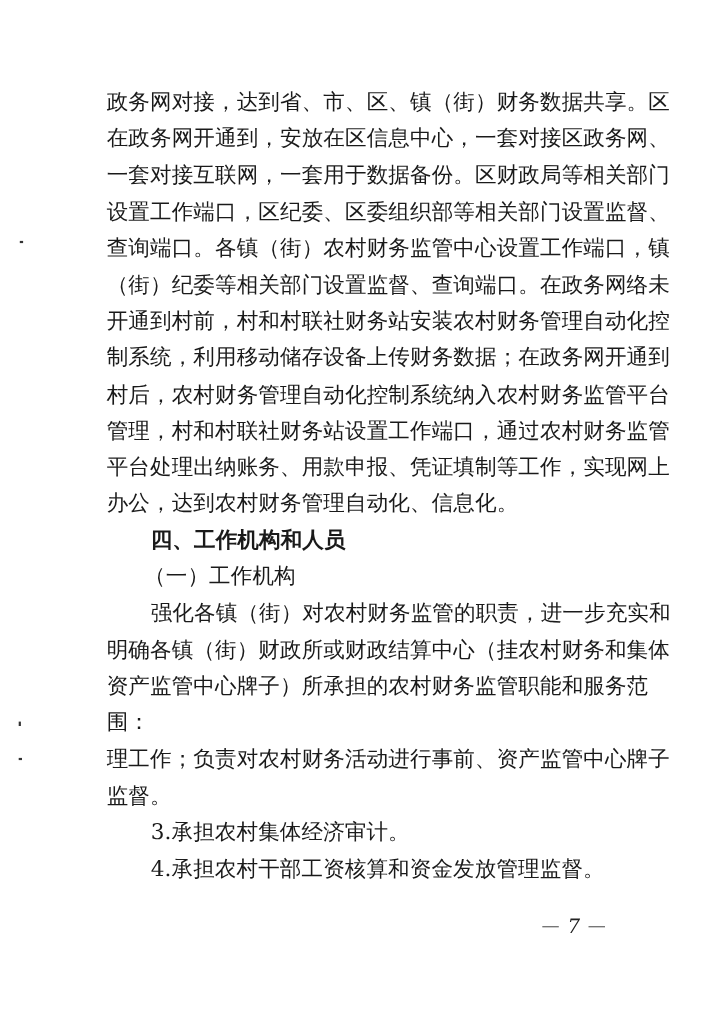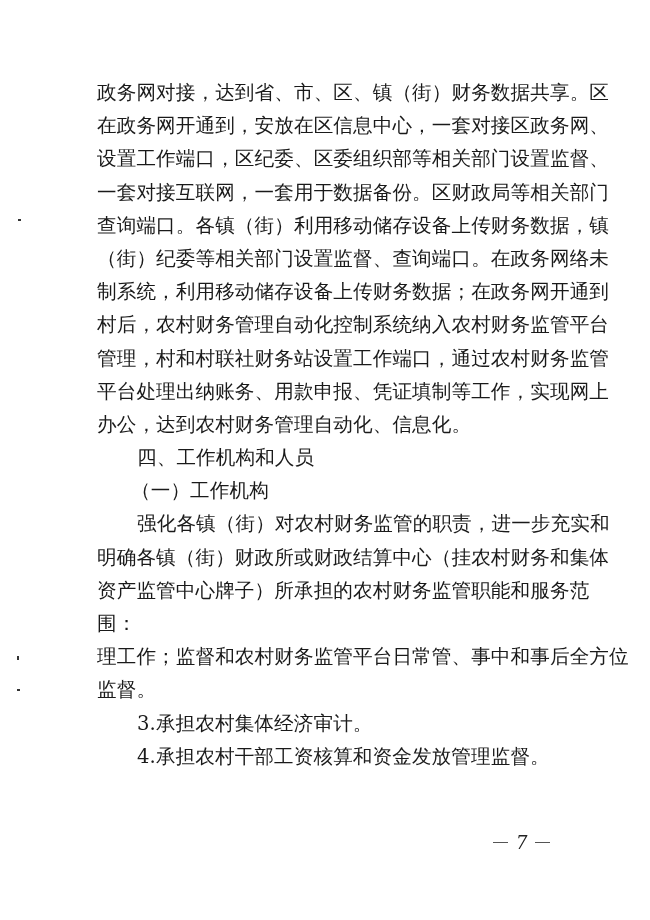--- a/index.html
+++ b/index.html
@@ -9,21 +9,21 @@
   }
   .page { position: absolute; left: 0; top: 0; width: 579px; height: 920px; }
   .text-block {
     position: absolute; left: 97px; top: 76px; width: 460px;
     font-size: 19.6px; line-height: 33.2px; letter-spacing: 0.1px;
     text-align: justify; text-justify: inter-character;
   }
   .line { display: block; white-space: nowrap; height: 33.2px; text-align-last: justify; }
   .line.last { text-align-last: left; }
   .indent { padding-left: 40px; }
-  .heading1 { font-family: "DejaVu Sans", "Liberation Sans", sans-serif; font-weight: normal; text-align-last: left; }
+  .heading1 { font-family: "DejaVu Sans", "Liberation Sans", sans-serif; font-weight: bold; text-align-last: left; }
   .heading2 { font-family: "DejaVu Sans", "Liberation Sans", sans-serif; font-weight: normal; text-align-last: left; }
   .page-number {
     position: absolute; left: 493px; top: 832px; font-size: 18px;
     font-family: "DejaVu Serif", "Liberation Serif", serif; font-style: italic; color: #222;
     display: flex; align-items: center; gap: 8px;
   }
   .dash { display: inline-block; width: 15px; height: 1.5px; background: #555; }
   .margin-mark { position: absolute; width: 3px; height: 2px; background: #333; }
 </style>
 </head>
@@ -31,39 +31,40 @@
 
 <div class="page">
 
   <span class="margin-mark" style="left:18px; top:219px;"></span>
   <span class="margin-mark" style="left:17px; top:656px; height:4px; width:2px;"></span>
   <span class="margin-mark" style="left:17px; top:689px;"></span>
 
   <div class="text-block">
     <span class="line">政务网对接，达到省、市、区、镇（街）财务数据共享。区</span>
     <span class="line">在政务网开通到，安放在区信息中心，一套对接区政务网、</span>
+    <span class="line">一套对接互联网，一套用于数据备份。区财政局等相关部门</span>
     <span class="line">设置工作端口，区纪委、区委组织部等相关部门设置监督、</span>
-    <span class="line">一套对接互联网，一套用于数据备份。区财政局等相关部门</span>
-    <span class="line">查询端口。各镇（街）利用移动储存设备上传财务数据，镇</span>
+    <span class="line">查询端口。各镇（街）农村财务监管中心设置工作端口，镇</span>
     <span class="line">（街）纪委等相关部门设置监督、查询端口。在政务网络未</span>
+    <span class="line">开通到村前，村和村联社财务站安装农村财务管理自动化控</span>
     <span class="line">制系统，利用移动储存设备上传财务数据；在政务网开通到</span>
     <span class="line">村后，农村财务管理自动化控制系统纳入农村财务监管平台</span>
     <span class="line">管理，村和村联社财务站设置工作端口，通过农村财务监管</span>
     <span class="line">平台处理出纳账务、用款申报、凭证填制等工作，实现网上</span>
     <span class="line last">办公，达到农村财务管理自动化、信息化。</span>
 
     <span class="line indent heading1">四、工作机构和人员</span>
     <span class="line indent heading2" style="padding-left:34px;">（一）工作机构</span>
 
     <span class="line indent">强化各镇（街）对农村财务监管的职责，进一步充实和</span>
     <span class="line">明确各镇（街）财政所或财政结算中心（挂农村财务和集体</span>
     <span class="line">资产监管中心牌子）所承担的农村财务监管职能和服务范</span>
     <span class="line last">围：</span>
 
-    <span class="line">理工作；监督和农村财务监管平台日常管、事中和事后全方位</span>
+    <span class="line">理工作；负责对农村财务活动进行事前、资产监管中心牌子</span>
     <span class="line last">监督。</span>
 
     <span class="line indent last">3.承担农村集体经济审计。</span>
     <span class="line indent last">4.承担农村干部工资核算和资金发放管理监督。</span>
   </div>
 
   <div class="page-number">
     <span class="dash"></span>
     <span>7</span>
     <span class="dash"></span>

